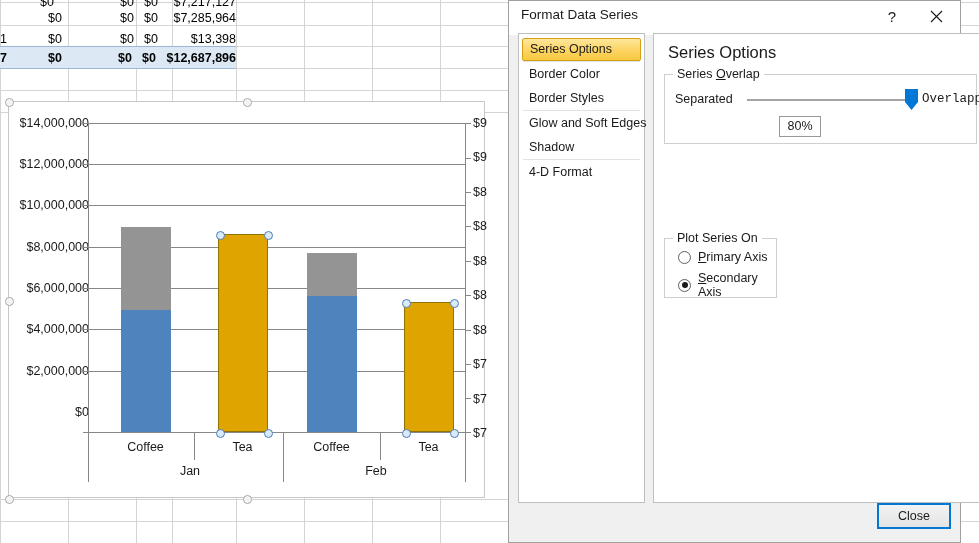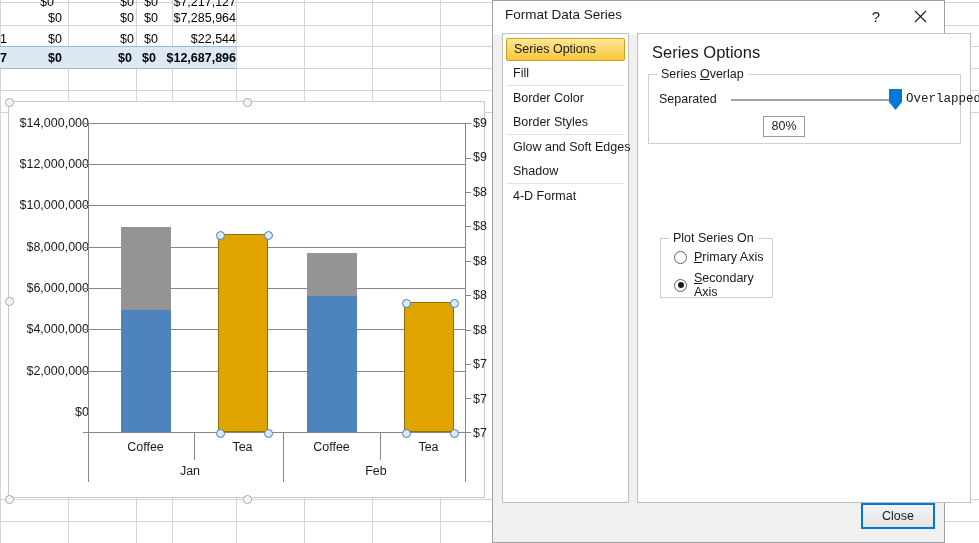--- a/index.html
+++ b/index.html
@@ -42,21 +42,21 @@
   .tick-r{position:absolute;width:5px;height:1px;background:#878787;}
   .bar{position:absolute;}
   .cat-label{position:absolute;font-size:12.5px;color:#1a1a1a;text-align:center;
              font-family:"Liberation Sans", sans-serif;}
   .cat-sep{position:absolute;width:1px;background:#878787;}
   .sel-dot{position:absolute;width:7px;height:7px;margin-left:-3.5px;margin-top:-3.5px;
            border-radius:50%;background:#dbeaf7;border:1px solid #4a7ebb;}
 
   
   #dialog{
-    position:absolute;left:492px;top:0px;width:453px;height:543px;
+    position:absolute;left:508px;top:0px;width:453px;height:543px;
     background:#f0f0f0;border:1px solid #a0a0a0;box-sizing:border-box;
     font-family:"Liberation Sans", sans-serif;
   }
   #dlg-titlebar{position:absolute;left:0;top:0;right:0;height:34px;background:#ffffff;}
   #dlg-title{position:absolute;left:12px;top:6px;font-size:13.5px;color:#1a1a1a;}
   .title-btn{position:absolute;top:0;width:44px;height:30px;
              display:flex;align-items:center;justify-content:center;
              font-size:15px;color:#1a1a1a;cursor:default;background:transparent;}
   #btn-help{right:46px;}
   #btn-close{right:2px;}
@@ -153,21 +153,21 @@
 
   <div class="cell" style="left:48px;top:11px;">$0</div>
   <div class="cell" style="left:120px;top:11px;">$0</div>
   <div class="cell" style="left:144px;top:11px;">$0</div>
   <div class="cell right" style="left:108px;top:11px;width:128px;">$7,285,964</div>
 
   <div class="cell" style="left:0px;top:32px;">1</div>
   <div class="cell" style="left:48px;top:32px;">$0</div>
   <div class="cell" style="left:120px;top:32px;">$0</div>
   <div class="cell" style="left:144px;top:32px;">$0</div>
-  <div class="cell right" style="left:108px;top:32px;width:128px;">$22,544</div>
+  <div class="cell right" style="left:108px;top:32px;width:128px;">$13,398</div>
 
   <div class="cell" style="left:0px;top:51px;font-weight:bold;">7</div>
   <div class="cell" style="left:48px;top:51px;font-weight:bold;">$0</div>
   <div class="cell" style="left:118px;top:51px;font-weight:bold;">$0</div>
   <div class="cell" style="left:142px;top:51px;font-weight:bold;">$0</div>
   <div class="cell right" style="left:108px;top:51px;width:128px;font-weight:bold;">$12,687,896</div>
 </div>
 
 <div id="chart-object">
   <div id="chart-plot">
@@ -277,23 +277,20 @@
         <line x1="12" y1="1" x2="1" y2="12" stroke="#1a1a1a" stroke-width="1.1"></line>
       </svg>
     </div>
   </div>
 
   <div id="dlg-nav">
     <div style="height:4px;"></div>
     <div class="nav-item sel">
       <span>Series Options</span>
     </div>
-    <div class="nav-item">
-      <span>Fill</span>
-    </div>
     <div class="nav-sep"></div>
     <div class="nav-item">
       <span>Border Color</span>
     </div>
     <div class="nav-item">
       <span>Border Styles</span>
     </div>
     <div class="nav-sep"></div>
     <div class="nav-item">
       <span>Glow and Soft Edges</span>
@@ -313,21 +310,21 @@
     <div class="groupbox" style="left:10px;top:40px;width:313px;height:70px;">
       <div class="group-legend"><span>Series </span><u>O</u><span>verlap</span></div>
       <div class="side-label" style="left:10px;top:17px;">Separated</div>
       <div class="slider-track" style="left:82px;top:24px;width:163px;"></div>
       <div class="slider-thumb" style="left:240px;top:14px;"></div>
       <div class="side-label" style="left:257px;top:17px;font-family:Liberation Mono, monospace;">Overlapped</div>
       <div class="spinbox" style="left:114px;top:41px;width:42px;height:21px;">80%</div>
     </div>
 
 
-    <div class="groupbox" style="left:10px;top:204px;width:113px;height:60px;margin-left:12px;">
+    <div class="groupbox" style="left:10px;top:204px;width:113px;height:60px;">
       <div class="group-legend">Plot Series On</div>
       <div class="radio-row" style="left:13px;top:11px;">
         <span class="radio"></span>
         <span><u>P</u><span>rimary Axis</span></span>
       </div>
       <div class="radio-row" style="left:13px;top:32px;">
         <span class="radio on"></span>
         <span><u>S</u><span>econdary Axis</span></span>
       </div>
     </div>

